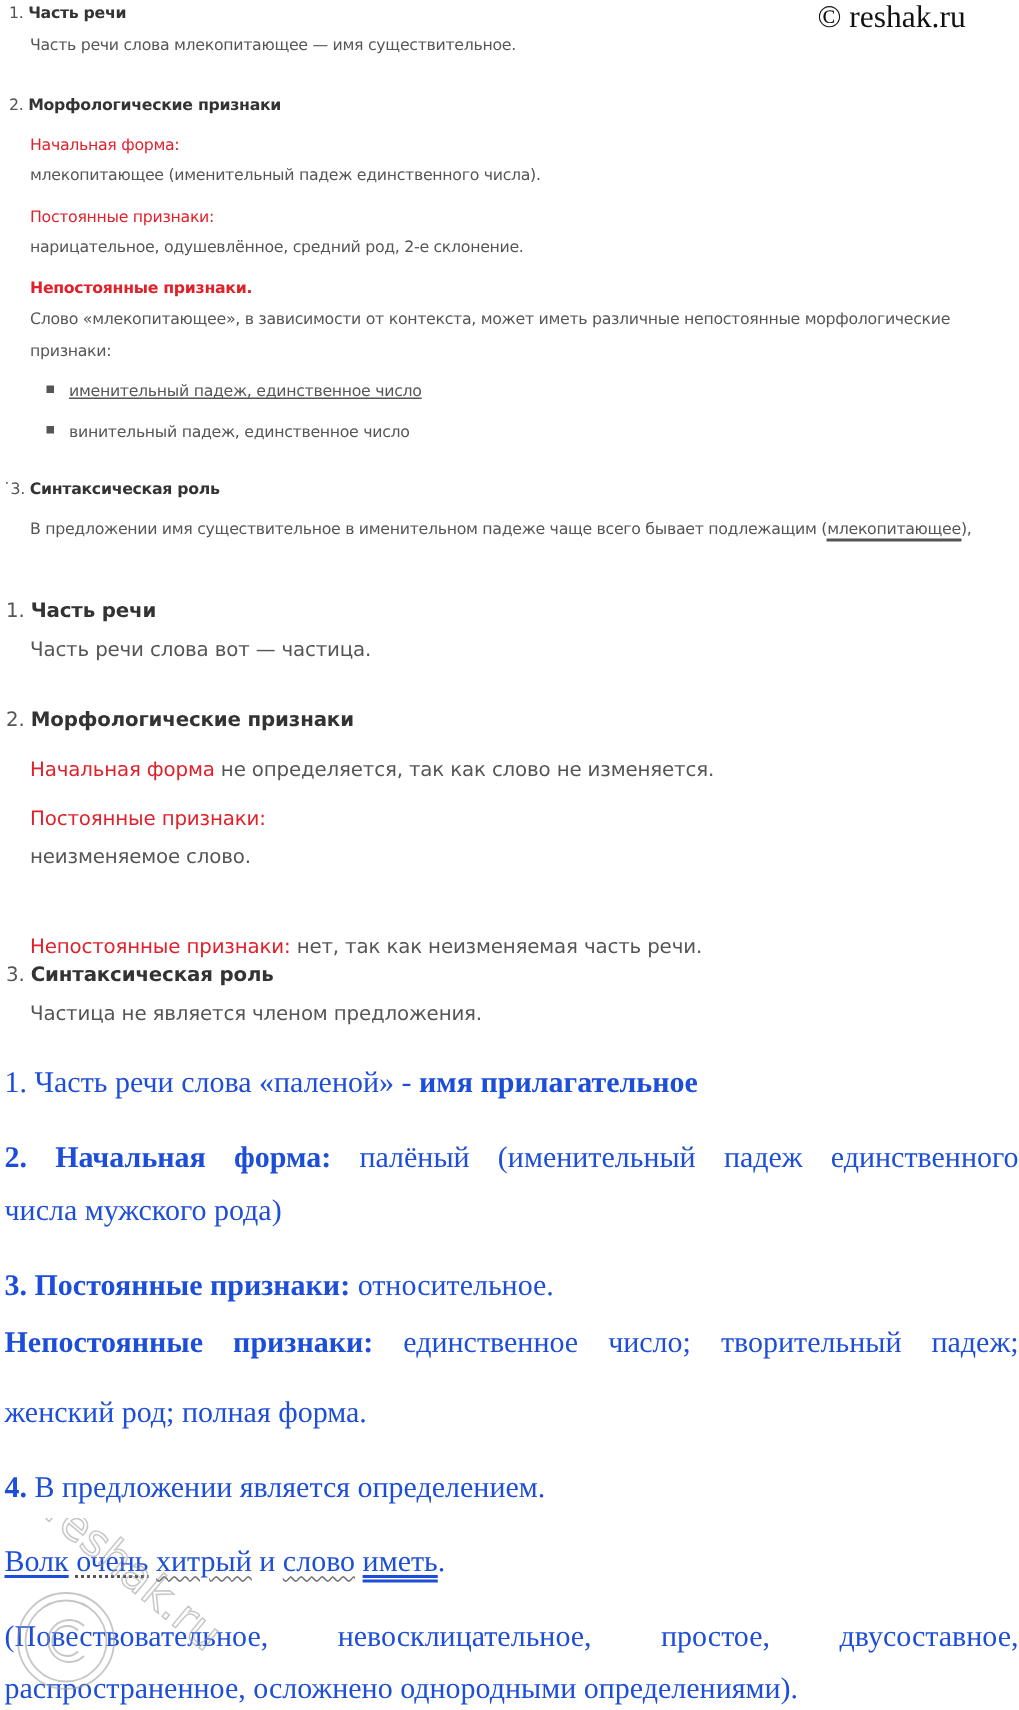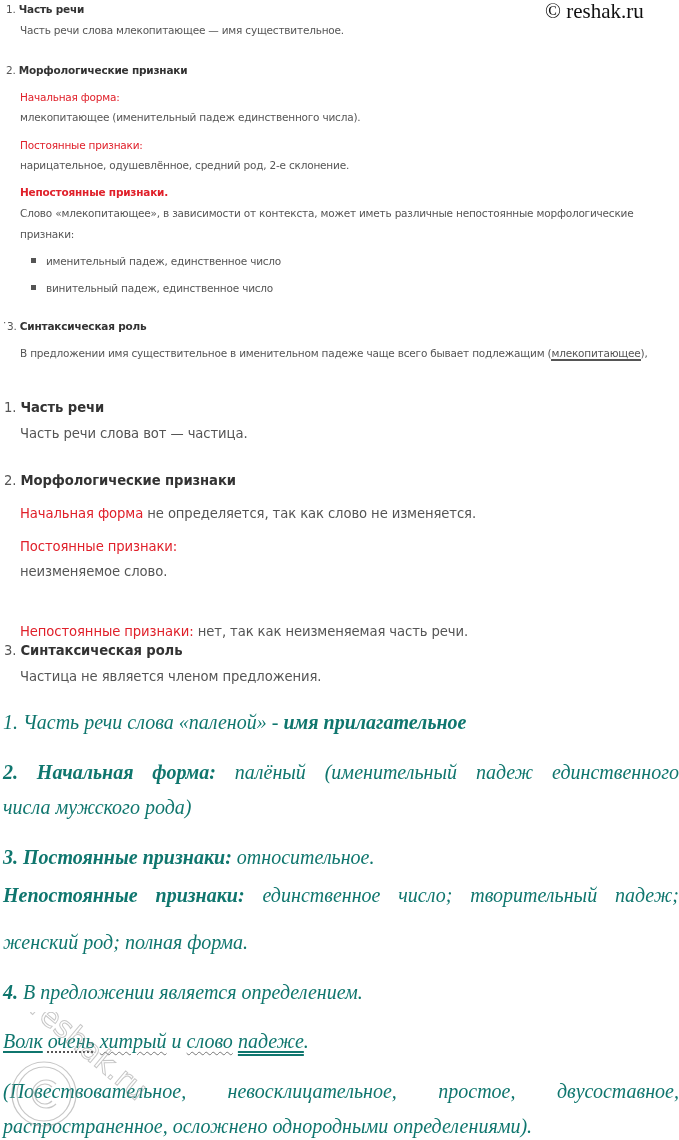--- a/index.html
+++ b/index.html
@@ -13,21 +13,21 @@
   .a-red { color: #e0202a; }
   .a-bul { display: inline-block; width: 5px; height: 5px; background: #555; margin-right: 10px; vertical-align: 2px; }
   .a-ul { border-bottom: 2px solid #555; }
 
   
   .b { font-family: "DejaVu Sans", sans-serif; font-size: 13.2px; color: #555; letter-spacing: -0.1px; }
   .b-head { font-weight: bold; color: #333; }
   .b-red { color: #e0202a; }
 
   
-  .c { font-family: "Liberation Serif", serif; font-size: 20px; color: #0f766e; font-style: italic; }
+  .c { font-family: "Liberation Serif", serif; font-size: 20px; color: #1d4ed8; }
   .c b { font-weight: bold; }
   .c-just { text-align: justify; text-align-last: justify; white-space: normal; }
   .ul-single { text-decoration: underline; text-underline-offset: 3px; }
   .ul-dotted { text-decoration: underline dotted; text-underline-offset: 3px; text-decoration-color: #555; }
   .ul-wavy { text-decoration: underline wavy; text-underline-offset: 3px; text-decoration-color: #777; text-decoration-thickness: 1px; }
   .ul-double { text-decoration: underline double; text-underline-offset: 3px; }
 
   .watermark-top { font-family: "Liberation Serif", serif; font-size: 21px; color: #111; }
   .wm-stamp { position: absolute; left: 2px; top: 1012px; width: 150px; height: 128px; pointer-events: none; opacity: 0.55; }
 </style>
@@ -47,21 +47,21 @@
     <span class="a-num">2.</span>
     <span class="a-head">Морфологические признаки</span>
   </div>
   <div class="abs a a-red" style="left:20px; top:91px;">Начальная форма:</div>
   <div class="abs a" style="left:20px; top:111px;">млекопитающее (именительный падеж единственного числа).</div>
   <div class="abs a a-red" style="left:20px; top:139px;">Постоянные признаки:</div>
   <div class="abs a" style="left:20px; top:159px;">нарицательное, одушевлённое, средний род, 2-е склонение.</div>
   <div class="abs a a-red" style="left:20px; top:186px;font-weight:bold;">Непостоянные признаки.</div>
   <div class="abs a" style="left:20px; top:207px;text-align:right;">Слово «млекопитающее», в зависимости от контекста, может иметь различные непостоянные морфологические</div>
   <div class="abs a" style="left:20px; top:228px;">признаки:</div>
-  <div class="abs a" style="left:31px; top:255px;">
+  <div class="abs a" style="left:31px; top:255px;text-decoration:underline;">
     <span class="a-bul"></span><span>именительный падеж, единственное число</span>
   </div>
   <div class="abs a" style="left:31px; top:282px;text-align:right;">
     <span class="a-bul"></span><span>винительный падеж, единственное число</span>
   </div>
 
   <div class="abs a" style="left:2px; top:320px;">
     <span class="a-num">˙<span>3.</span></span>
     <span class="a-head">Синтаксическая роль</span>
   </div>
@@ -110,21 +110,21 @@
   </div>
   <div class="abs c" style="left:3px; top:884px; width:676px;">
     <div class="c-just"><b>Непостоянные признаки:</b><span> единственное число; творительный падеж;</span></div>
   </div>
   <div class="abs c" style="left:3px; top:931px;text-align:center;">женский род; полная форма.</div>
   <div class="abs c" style="left:3px; top:981px;">
     <b>4.</b><span> В предложении является определением.</span>
   </div>
 
   <div class="abs c" style="left:3px; top:1030px;">
-    <span class="ul-single">Волк</span><span> </span><span class="ul-dotted">очень</span><span> </span><span class="ul-wavy">хитрый</span><span> и </span><span class="ul-wavy">слово</span><span> </span><span class="ul-double">падеже</span><span>.</span>
+    <span class="ul-single">Волк</span><span> </span><span class="ul-dotted">очень</span><span> </span><span class="ul-wavy">хитрый</span><span> и </span><span class="ul-wavy">слово</span><span> </span><span class="ul-double">иметь</span><span>.</span>
   </div>
 
   <div class="abs c" style="left:3px; top:1080px; width:676px;">
     <div class="c-just">(Повествовательное, невосклицательное, простое, двусоставное,</div>
   </div>
   <div class="abs c" style="left:3px; top:1115px;">распространенное, осложнено однородными определениями).</div>
 </div>
 
 <svg class="wm-stamp" viewBox="0 0 150 128">
   <g fill="none" stroke="#999" stroke-width="1.2">

